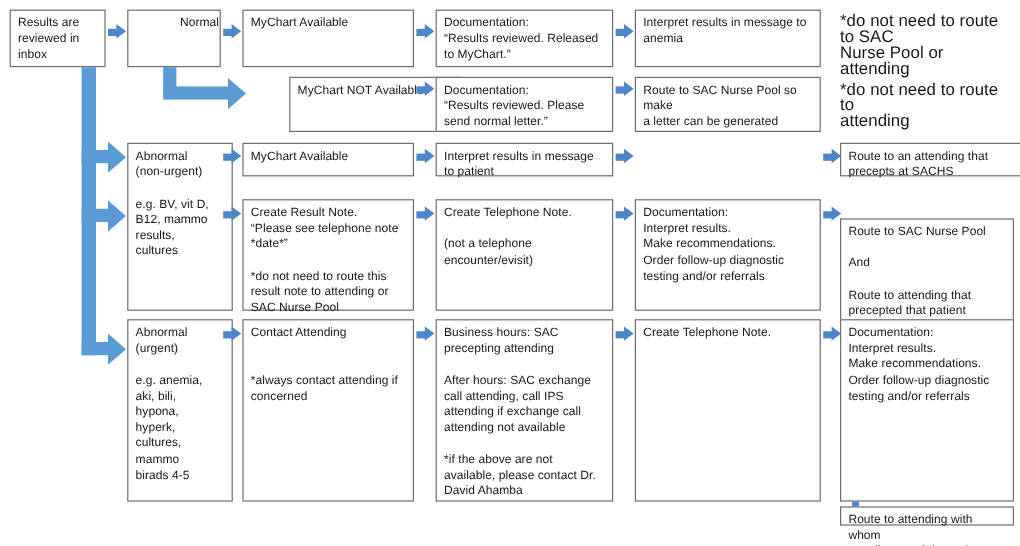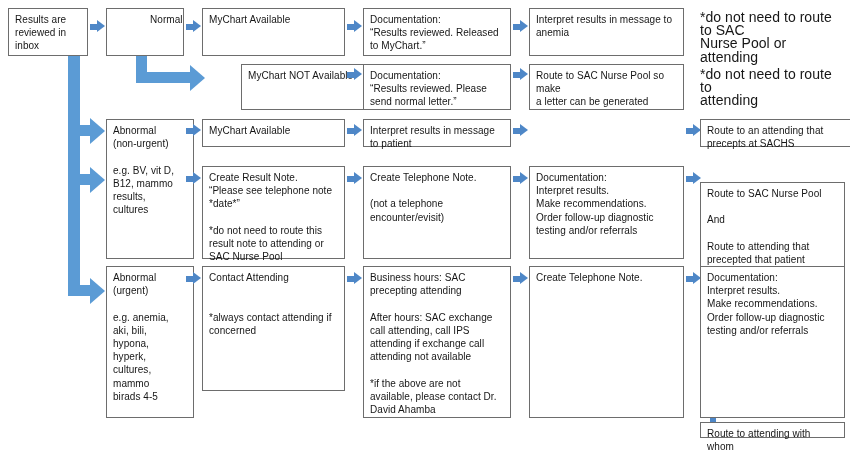--- a/index.html
+++ b/index.html
@@ -274,21 +274,21 @@
 hyperk,
 cultures,
 mammo
 birads 4-5</div>
 
   <div class="arrow-r" style="left:186px; top:272px;">
       <span class="shaft"></span>
       <span class="head"></span>
     </div>
 
-  <div class="box" style="left:202px; top:266px; width:143px; height:125px;">Contact Attending
+  <div class="box" style="left:202px; top:266px; width:143px; height:152px;">Contact Attending
 
 
 *always contact attending if
 concerned</div>
 
   <div class="arrow-r" style="left:347px; top:272px;">
       <span class="shaft"></span>
       <span class="head"></span>
     </div>
 

